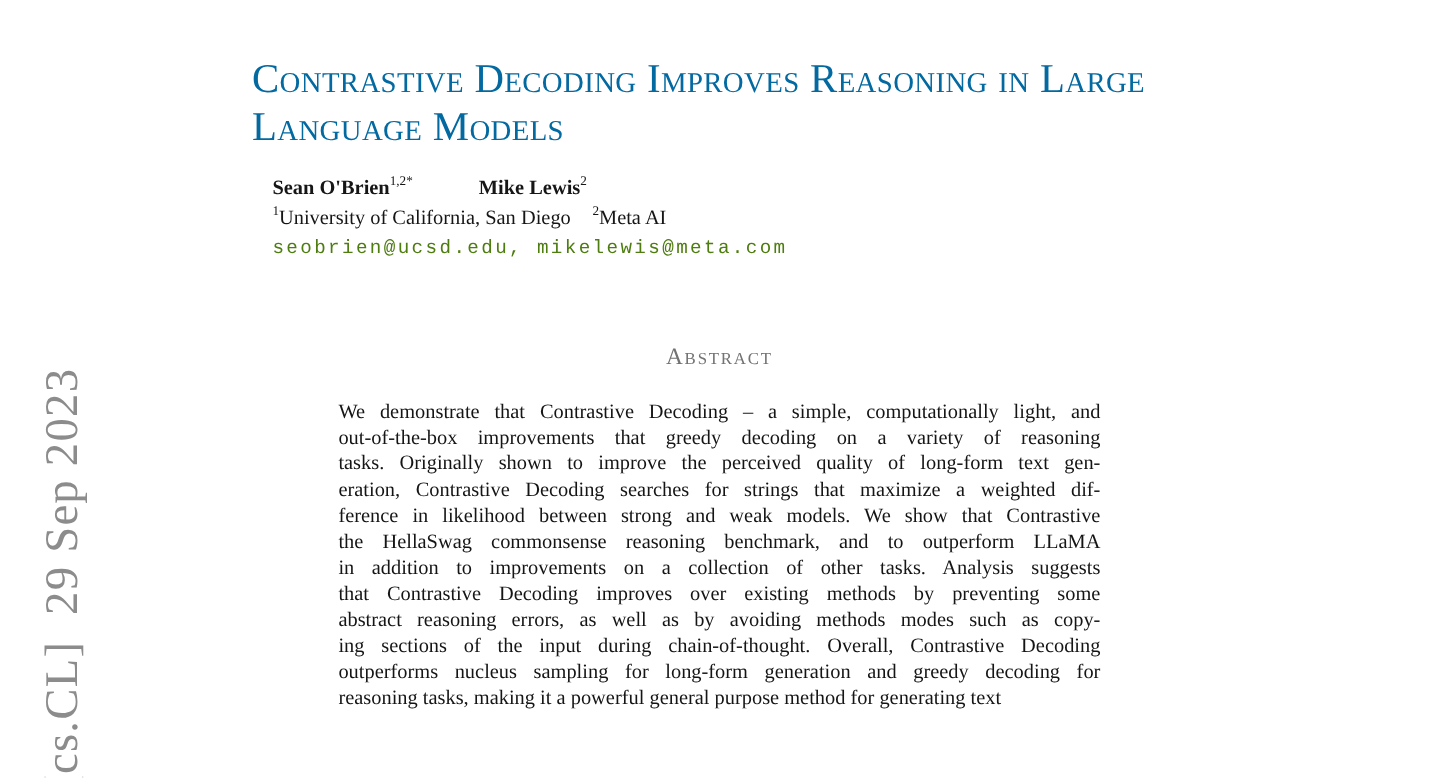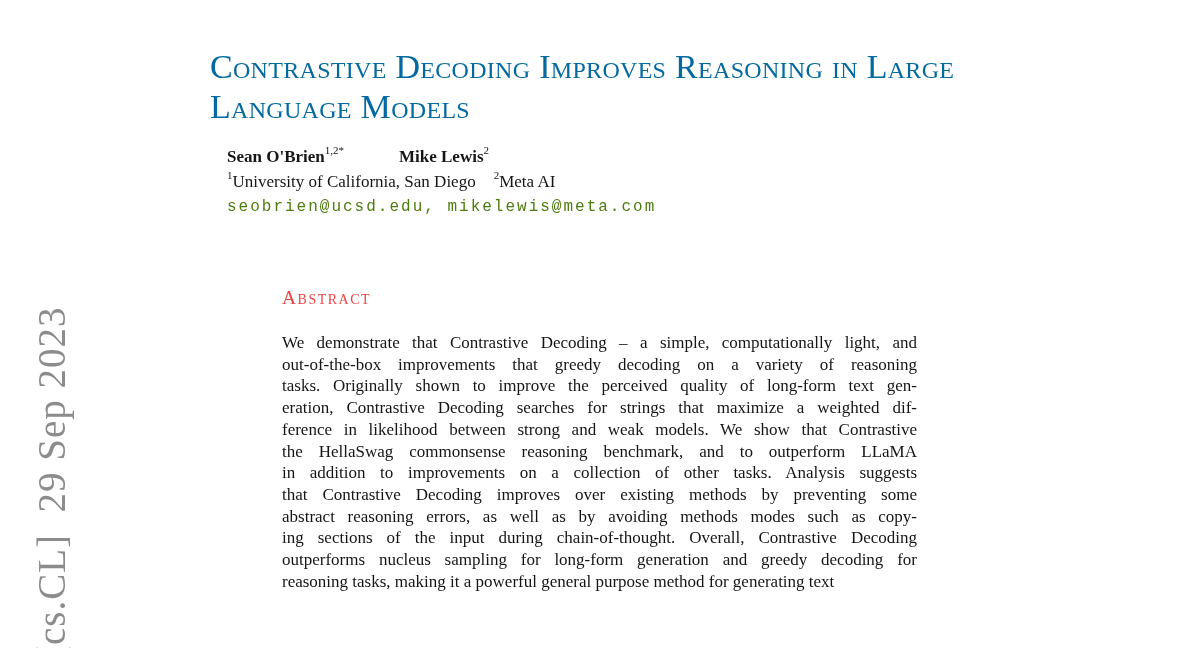--- a/index.html
+++ b/index.html
@@ -24,22 +24,22 @@
   .author-gap { display: inline-block; width: 55px; }
   .affil-line { line-height: 23px; }
   .affil-gap { display: inline-block; width: 18px; }
   sup { font-size: 11px; font-weight: normal; line-height: 0; position: relative; top: -1px; }
   .emails {
     font-family: "Liberation Mono", monospace; font-size: 16px;
     letter-spacing: 2px; color: #4d7c0f; margin-top: 3px; line-height: 22px;
   }
   .abstract { position: absolute; left: 282px; top: 286px; width: 635px; }
   .abstract-heading {
-    text-align: left; font-variant: small-caps; font-size: 19.5px;
-    letter-spacing: 1.5px; line-height: 24px; color: #ef4444;
+    text-align: center; font-variant: small-caps; font-size: 19.5px;
+    letter-spacing: 1.5px; line-height: 24px; color: #737373;
   }
   .abstract-body { margin-top: 22px; font-size: 17px; line-height: 21.7px; color: #151515; }
   .abstract-body .abs-line { text-align: justify; text-align-last: justify; }
   .abstract-body .abs-line:last-child { text-align-last: left; }
 </style>
 </head>
 <body>
 
 <div class="page">
 

